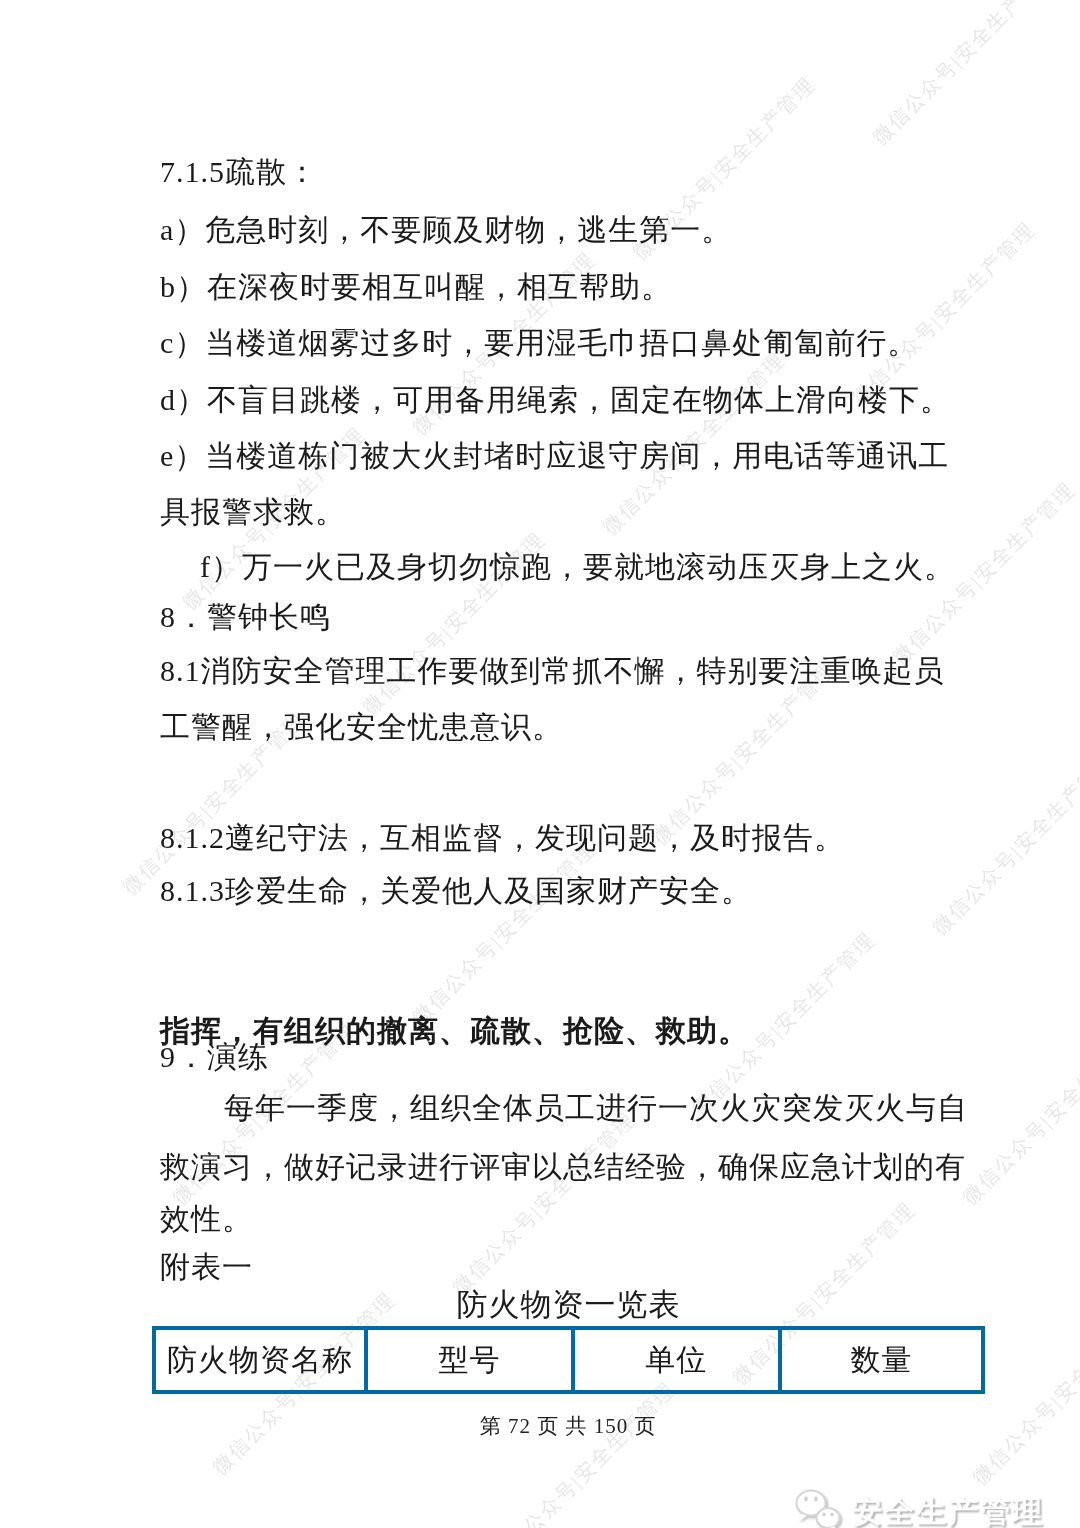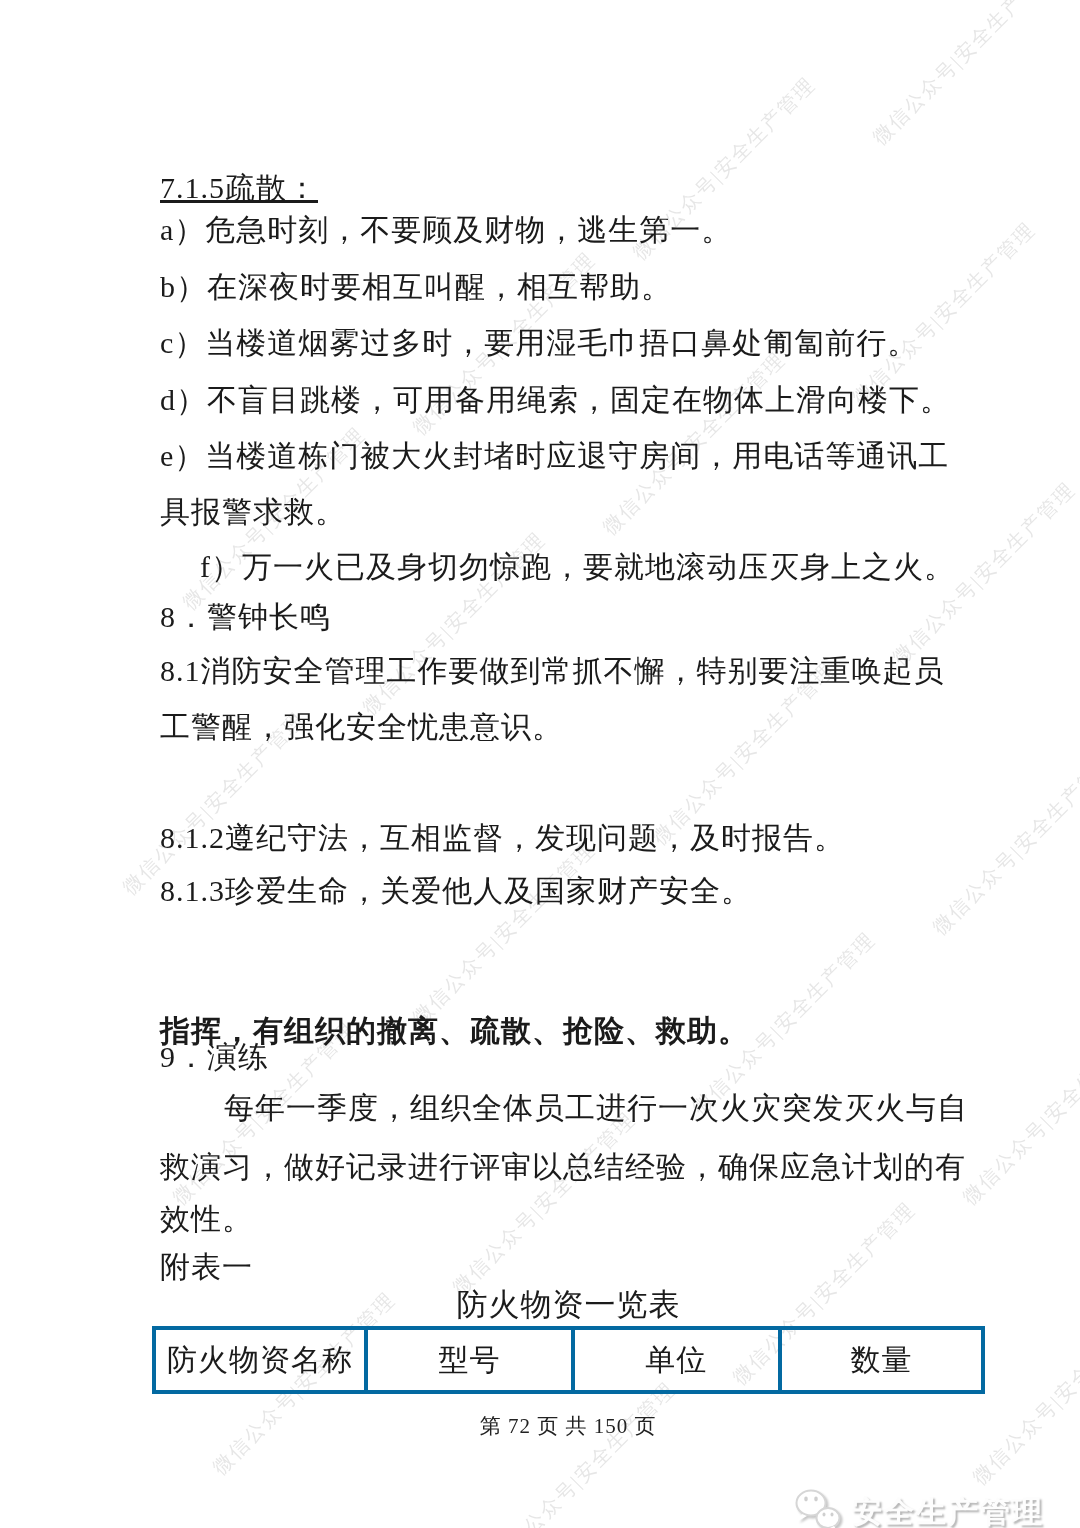--- a/index.html
+++ b/index.html
@@ -122,21 +122,21 @@
   <span class="watermark" style="left:140px; top:1100px;">微信公众号|安全生产管理</span>
   <span class="watermark" style="left:900px; top:830px;">微信公众号|安全生产管理</span>
   <span class="watermark" style="left:660px; top:1010px;">微信公众号|安全生产管理</span>
   <span class="watermark" style="left:420px; top:1190px;">微信公众号|安全生产管理</span>
   <span class="watermark" style="left:180px; top:1370px;">微信公众号|安全生产管理</span>
   <span class="watermark" style="left:930px; top:1100px;">微信公众号|安全生产管理</span>
   <span class="watermark" style="left:700px; top:1280px;">微信公众号|安全生产管理</span>
   <span class="watermark" style="left:460px; top:1460px;">微信公众号|安全生产管理</span>
   <span class="watermark" style="left:940px; top:1380px;">微信公众号|安全生产管理</span>
 
-  <div class="line" style="top:168px;text-decoration:underline;">7.1.5疏散：</div>
+  <div class="line" style="top:152px;">7.1.5疏散：</div>
   <div class="line" style="top:210px;">a）危急时刻，不要顾及财物，逃生第一。</div>
   <div class="line" style="top:267px;">b）在深夜时要相互叫醒，相互帮助。</div>
   <div class="line" style="top:323px;">c）当楼道烟雾过多时，要用湿毛巾捂口鼻处匍匐前行。</div>
   <div class="line" style="top:380px;">d）不盲目跳楼，可用备用绳索，固定在物体上滑向楼下。</div>
   <div class="line" style="top:436px;">e）当楼道栋门被大火封堵时应退守房间，用电话等通讯工</div>
   <div class="line" style="top:492px;">具报警求救。</div>
   <div class="line" style="top:547px;margin-left:40px;">f）万一火已及身切勿惊跑，要就地滚动压灭身上之火。</div>
   <div class="line" style="top:597px;">8．警钟长鸣</div>
   <div class="line" style="top:651px;">8.1消防安全管理工作要做到常抓不懈，特别要注重唤起员</div>
   <div class="line" style="top:707px;">工警醒，强化安全忧患意识。</div>

